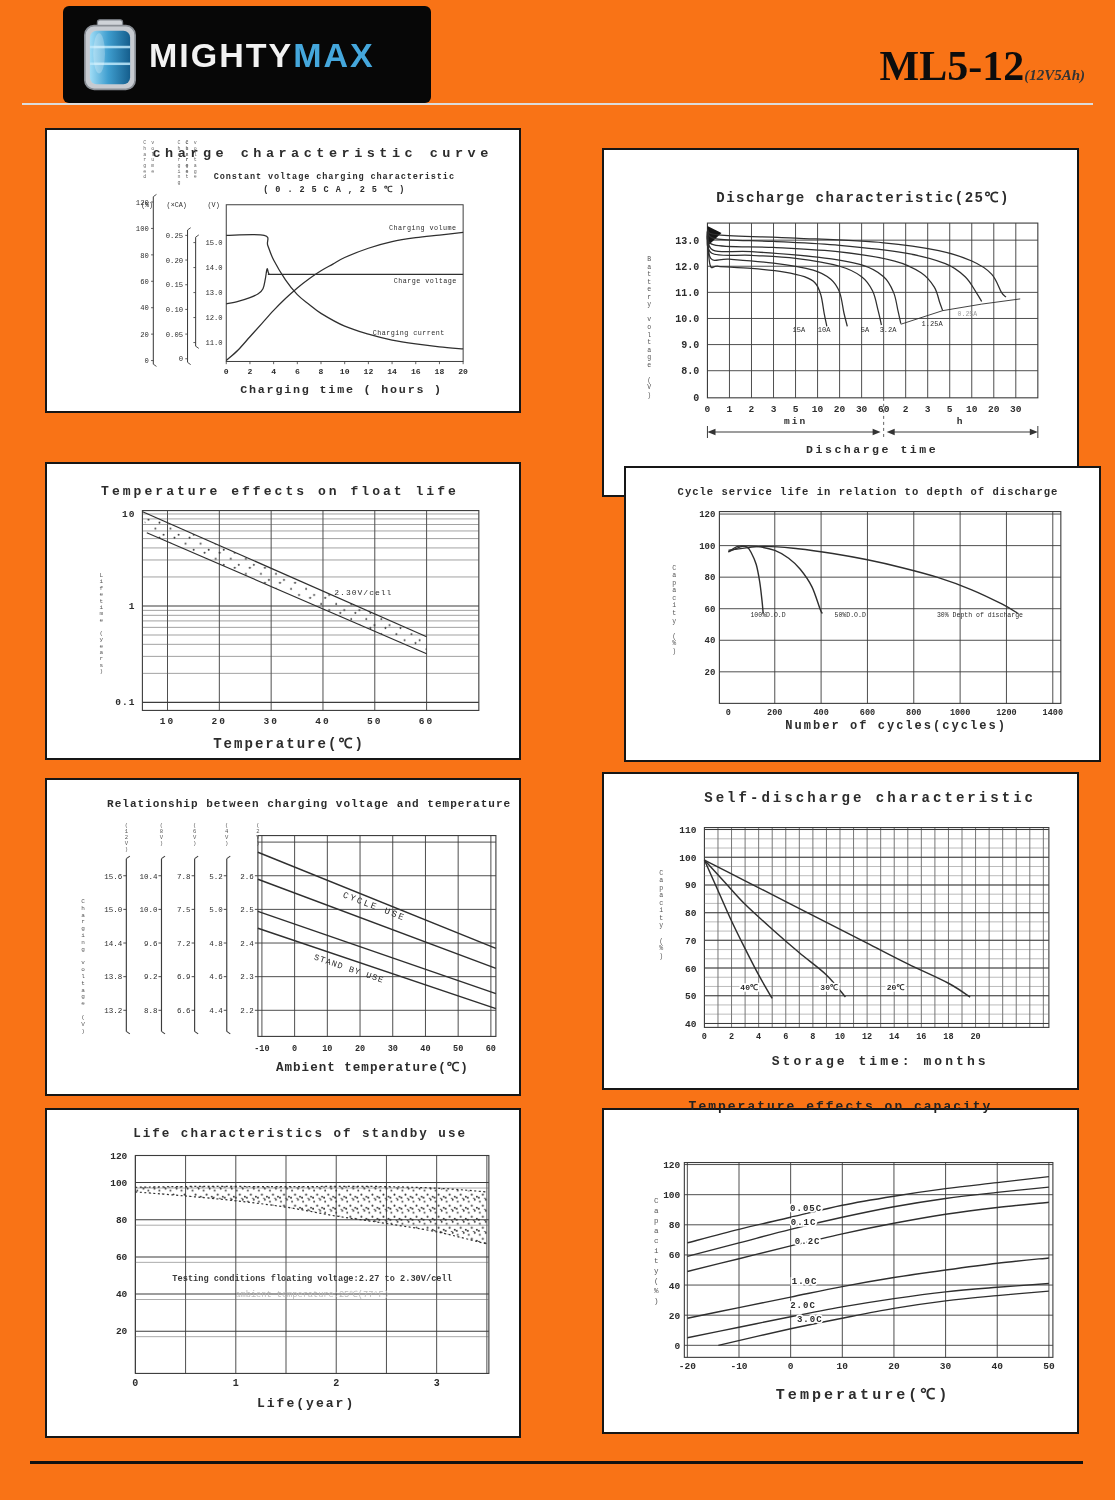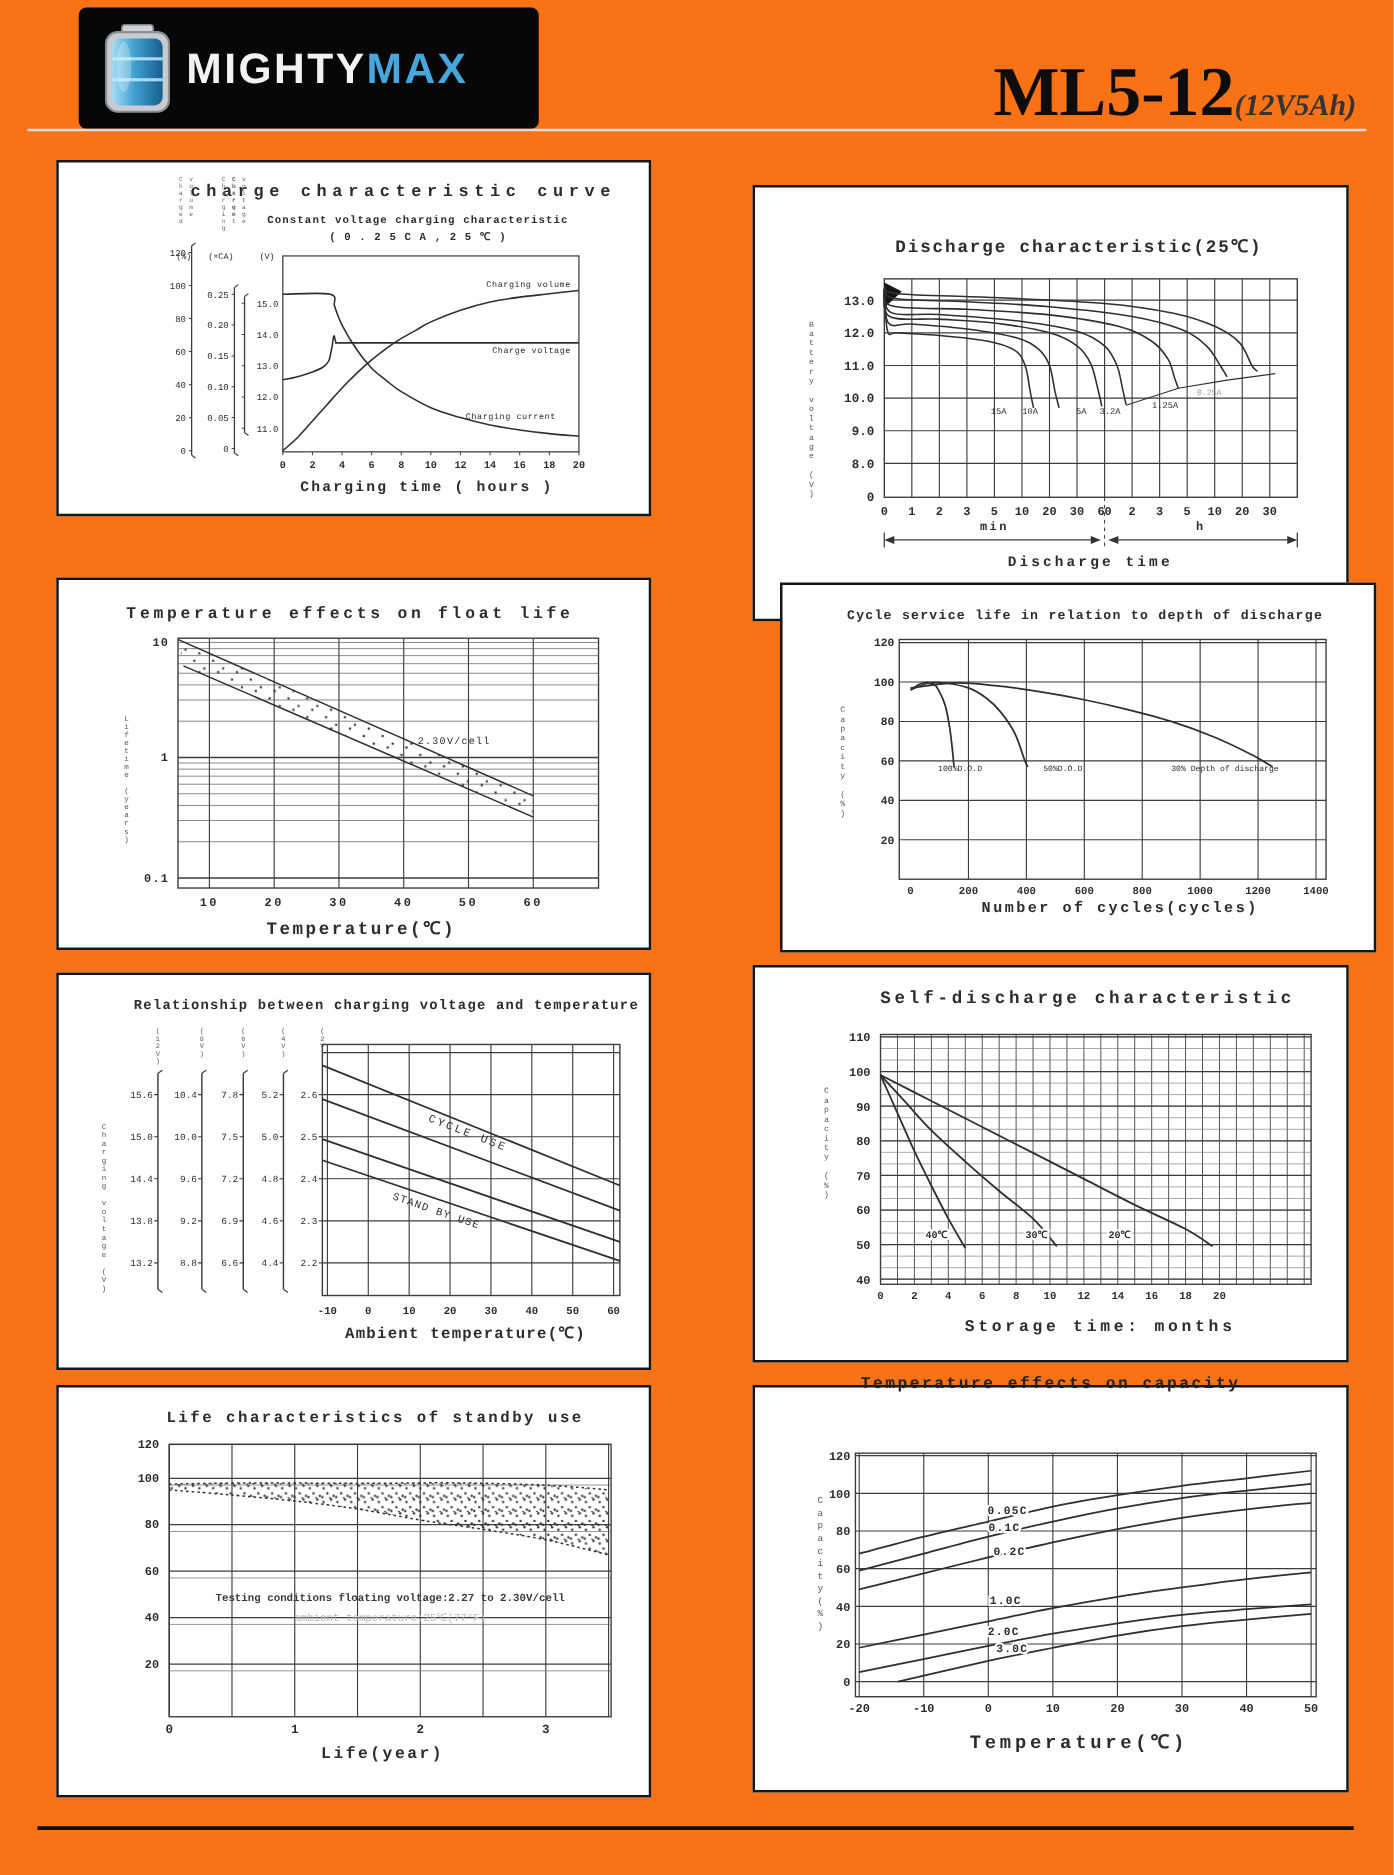--- a/index.html
+++ b/index.html
@@ -8,22 +8,22 @@
   
   .logo{position:absolute;left:63px;top:6px;width:368px;height:97px;background:#070707;
         border-radius:6px;display:flex;align-items:center;padding:0 10px;box-sizing:border-box;}
   .batt{width:62px;height:78px;margin:0 8px 0 6px;flex:none;}
   .logo-text{line-height:1;}
   .l1{font-weight:bold;font-size:34px;letter-spacing:2px;color:#f2f2f2;font-family:"Liberation Sans",sans-serif;}
   .l1 .max{color:#45a7dc;}
   .l2{font-weight:bold;font-size:37px;letter-spacing:9px;color:#0e0e0e;margin-top:3px;
       text-shadow:-1.4px -1.4px 0 #cfcfcf,1.4px -1.4px 0 #cfcfcf,-1.4px 1.4px 0 #cfcfcf,1.4px 1.4px 0 #cfcfcf;}
   .model{position:absolute;right:30px;top:42px;font-family:"Liberation Serif",serif;color:#0d0d0d;white-space:nowrap;}
-  .mnum{font-weight:bold;font-size:56px;}
-  .msub{font-style:italic;font-size:24px;font-weight:600;color:#333;}
+  .mnum{font-weight:bold;font-size:42px;}
+  .msub{font-style:italic;font-size:15px;font-weight:600;color:#333;}
   .hr1{position:absolute;left:22px;top:103px;width:1071px;height:2px;background:#dcdcdc;}
   .footer-rule{position:absolute;left:30px;top:1461px;width:1053px;height:3px;background:#111;}
   
   .panel{position:absolute;background:#fff;border:2.5px solid #161616;box-sizing:border-box;}
   .panel svg{display:block;width:100%;height:100%;}
   .p1{left:45px;top:128px;width:476px;height:285px}
   .p2{left:602px;top:148px;width:477px;height:349px}
   .p3{left:45px;top:462px;width:476px;height:298px}
   .p4{left:624px;top:466px;width:477px;height:296px}
   .p5{left:45px;top:778px;width:476px;height:318px}

